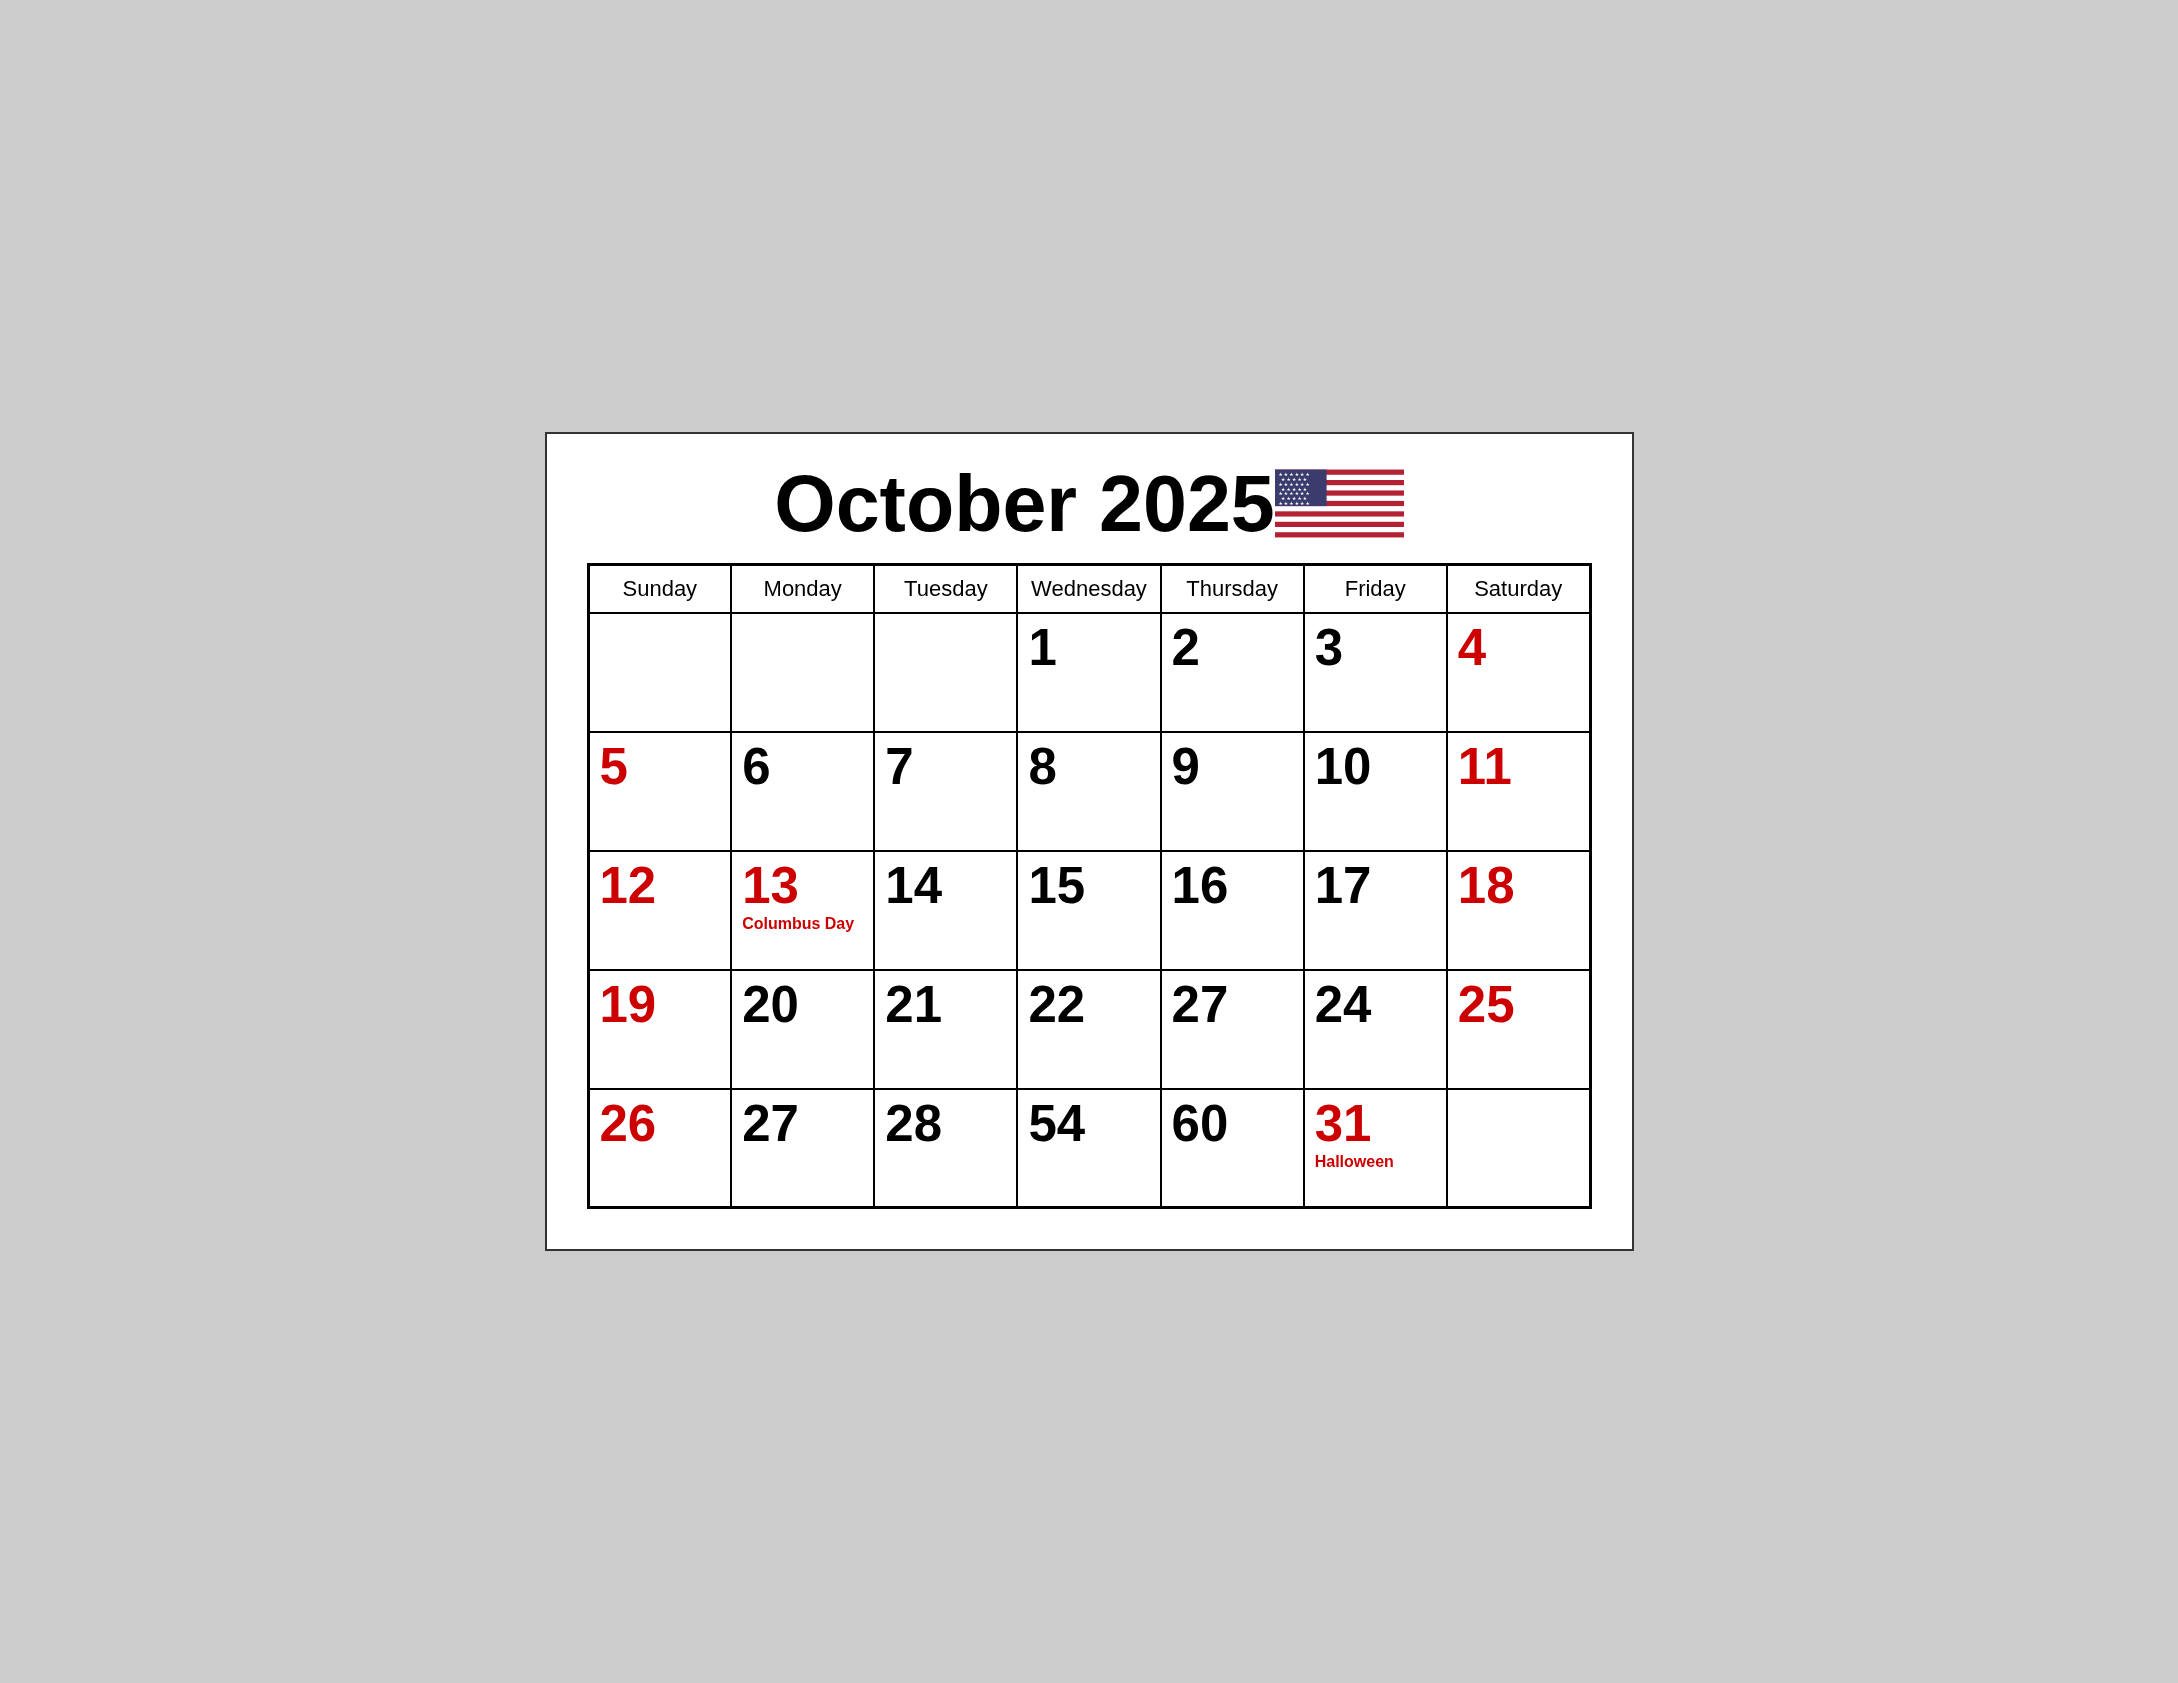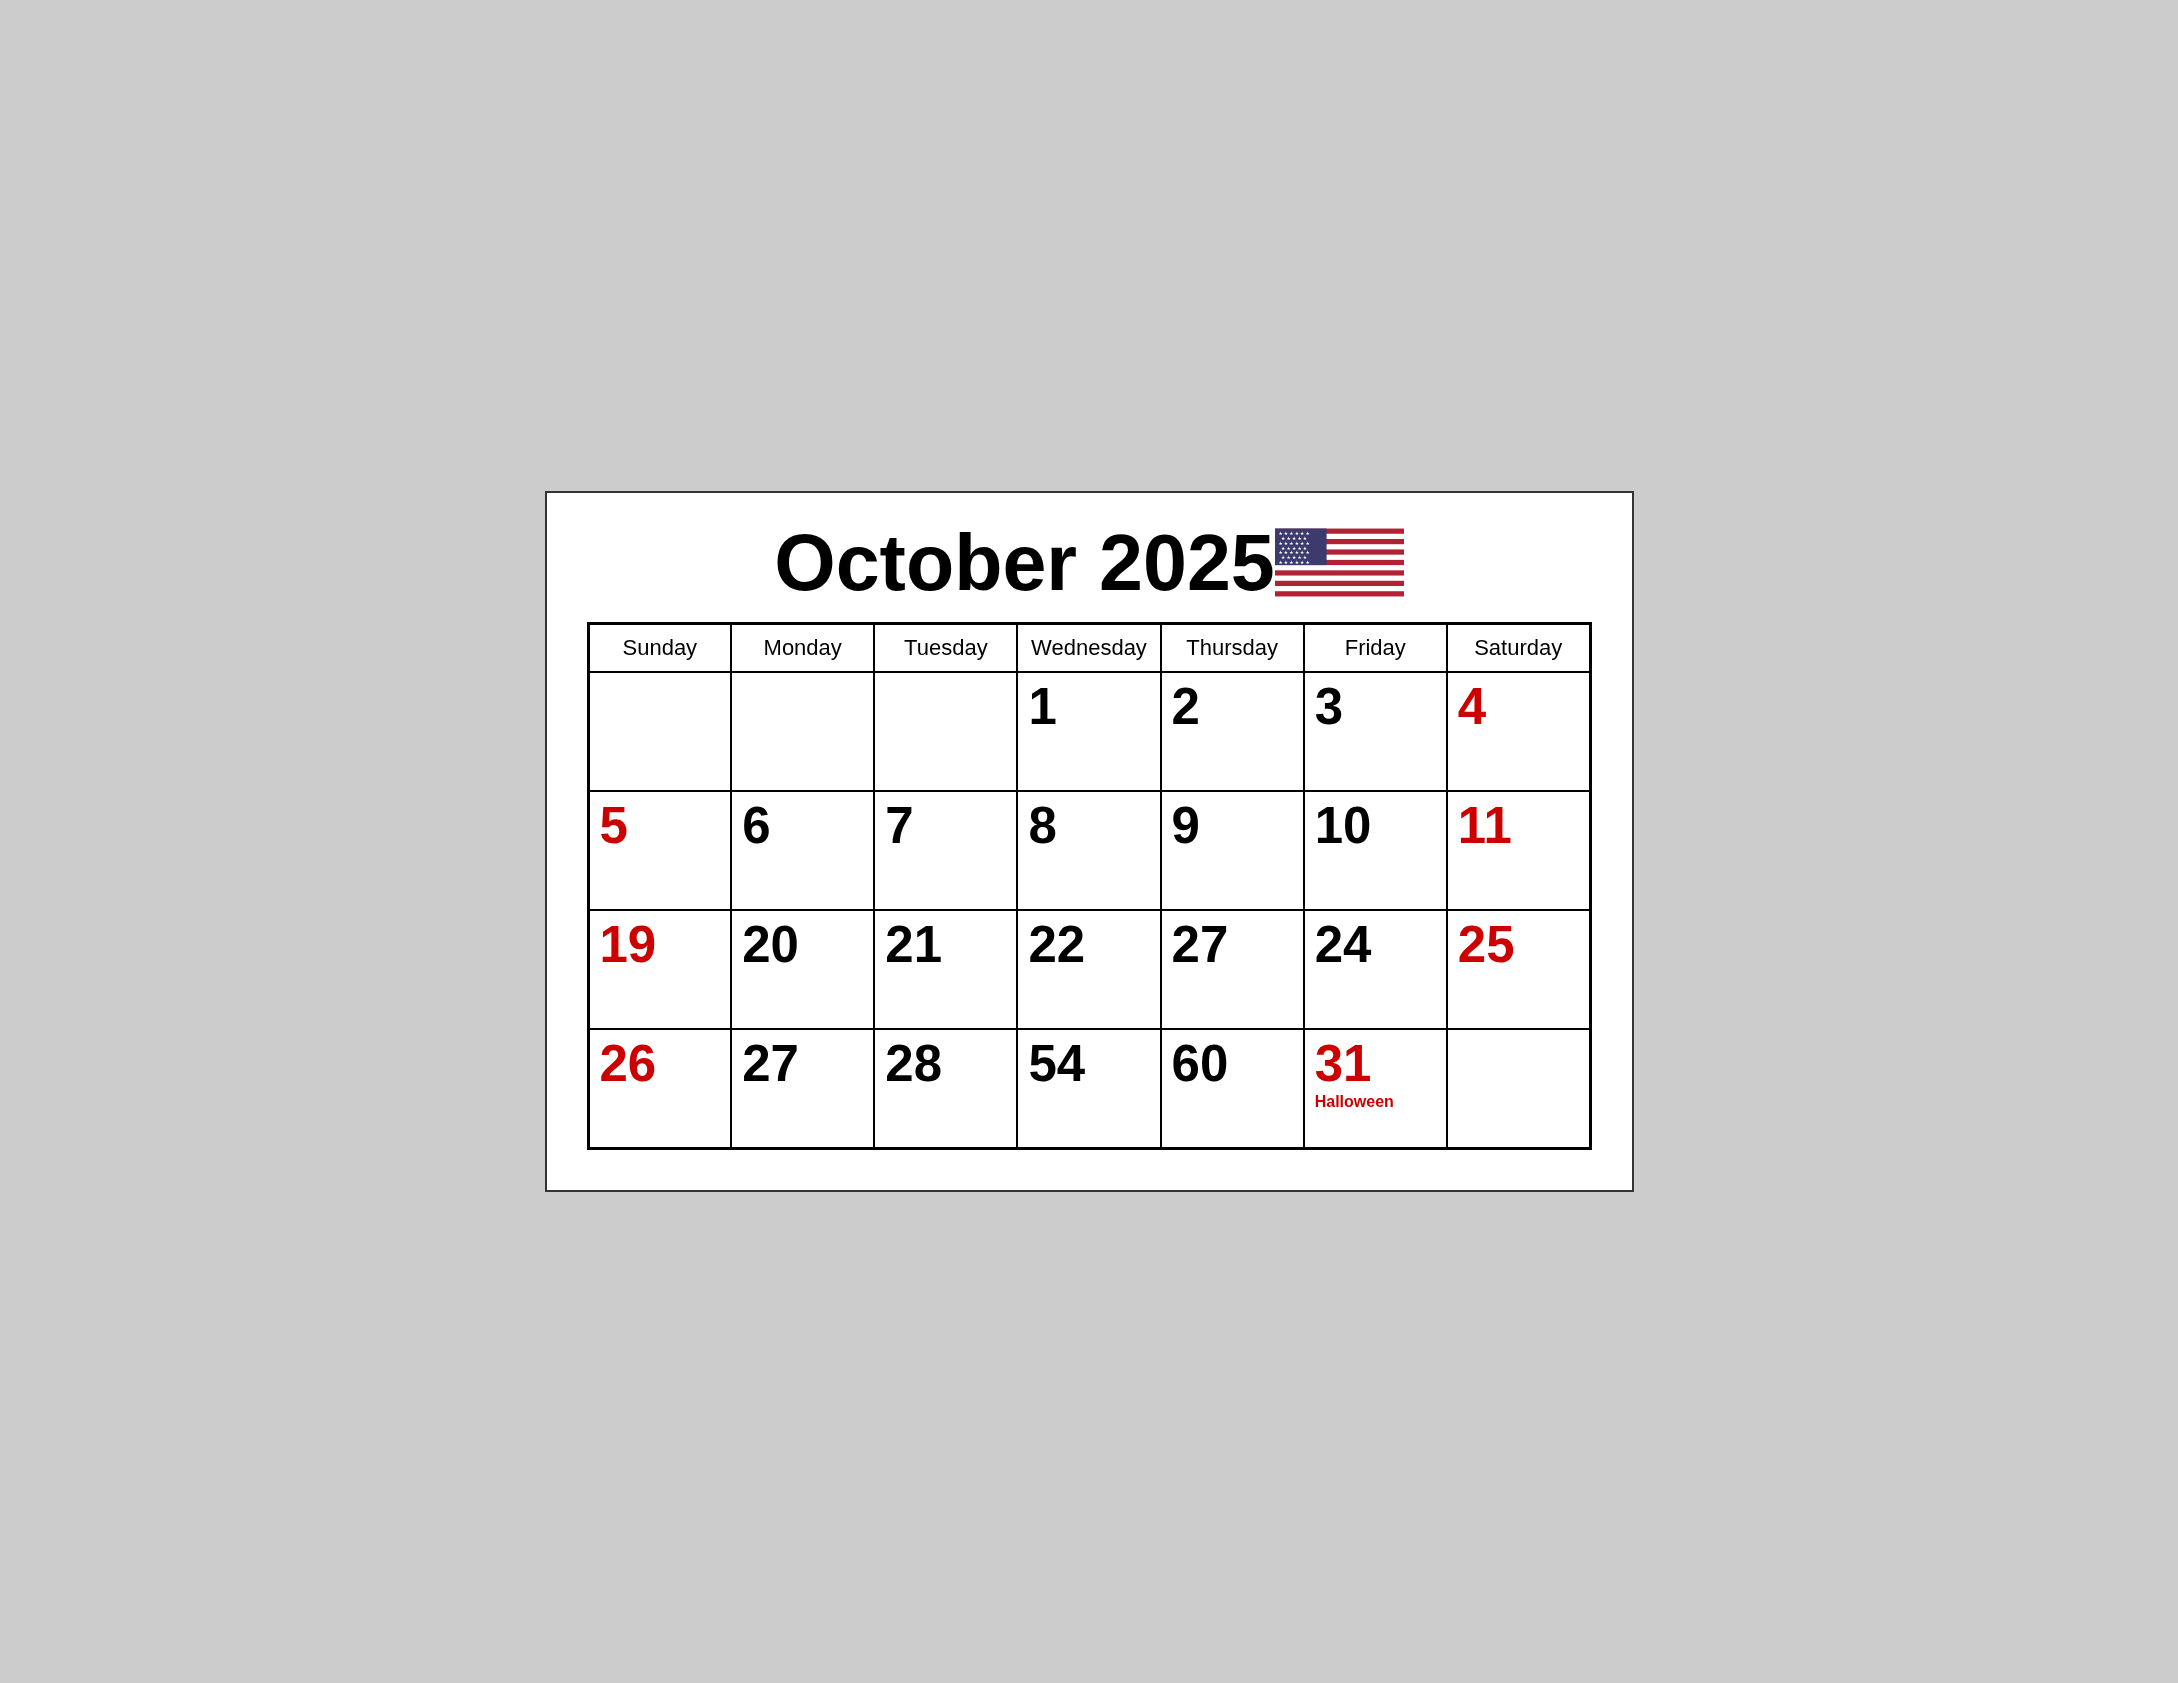--- a/index.html
+++ b/index.html
@@ -210,20 +210,44 @@
           </td>
           <td>
             <span class="day-number black">10</span>
           </td>
           <td>
             <span class="day-number red">11</span>
           </td>
         </tr>
         <tr>
           <td>
+            <span class="day-number red">12</span>
+          </td>
+          <td>
+            <span class="day-number red">13</span>
+            <span class="holiday-label">Columbus Day</span>
+          </td>
+          <td>
+            <span class="day-number black">14</span>
+          </td>
+          <td>
+            <span class="day-number black">15</span>
+          </td>
+          <td>
+            <span class="day-number black">16</span>
+          </td>
+          <td>
+            <span class="day-number black">17</span>
+          </td>
+          <td>
+            <span class="day-number red">18</span>
+          </td>
+        </tr>
+        <tr>
+          <td>
             <span class="day-number red">19</span>
           </td>
           <td>
             <span class="day-number black">20</span>
           </td>
           <td>
             <span class="day-number black">21</span>
           </td>
           <td>
             <span class="day-number black">22</span>

